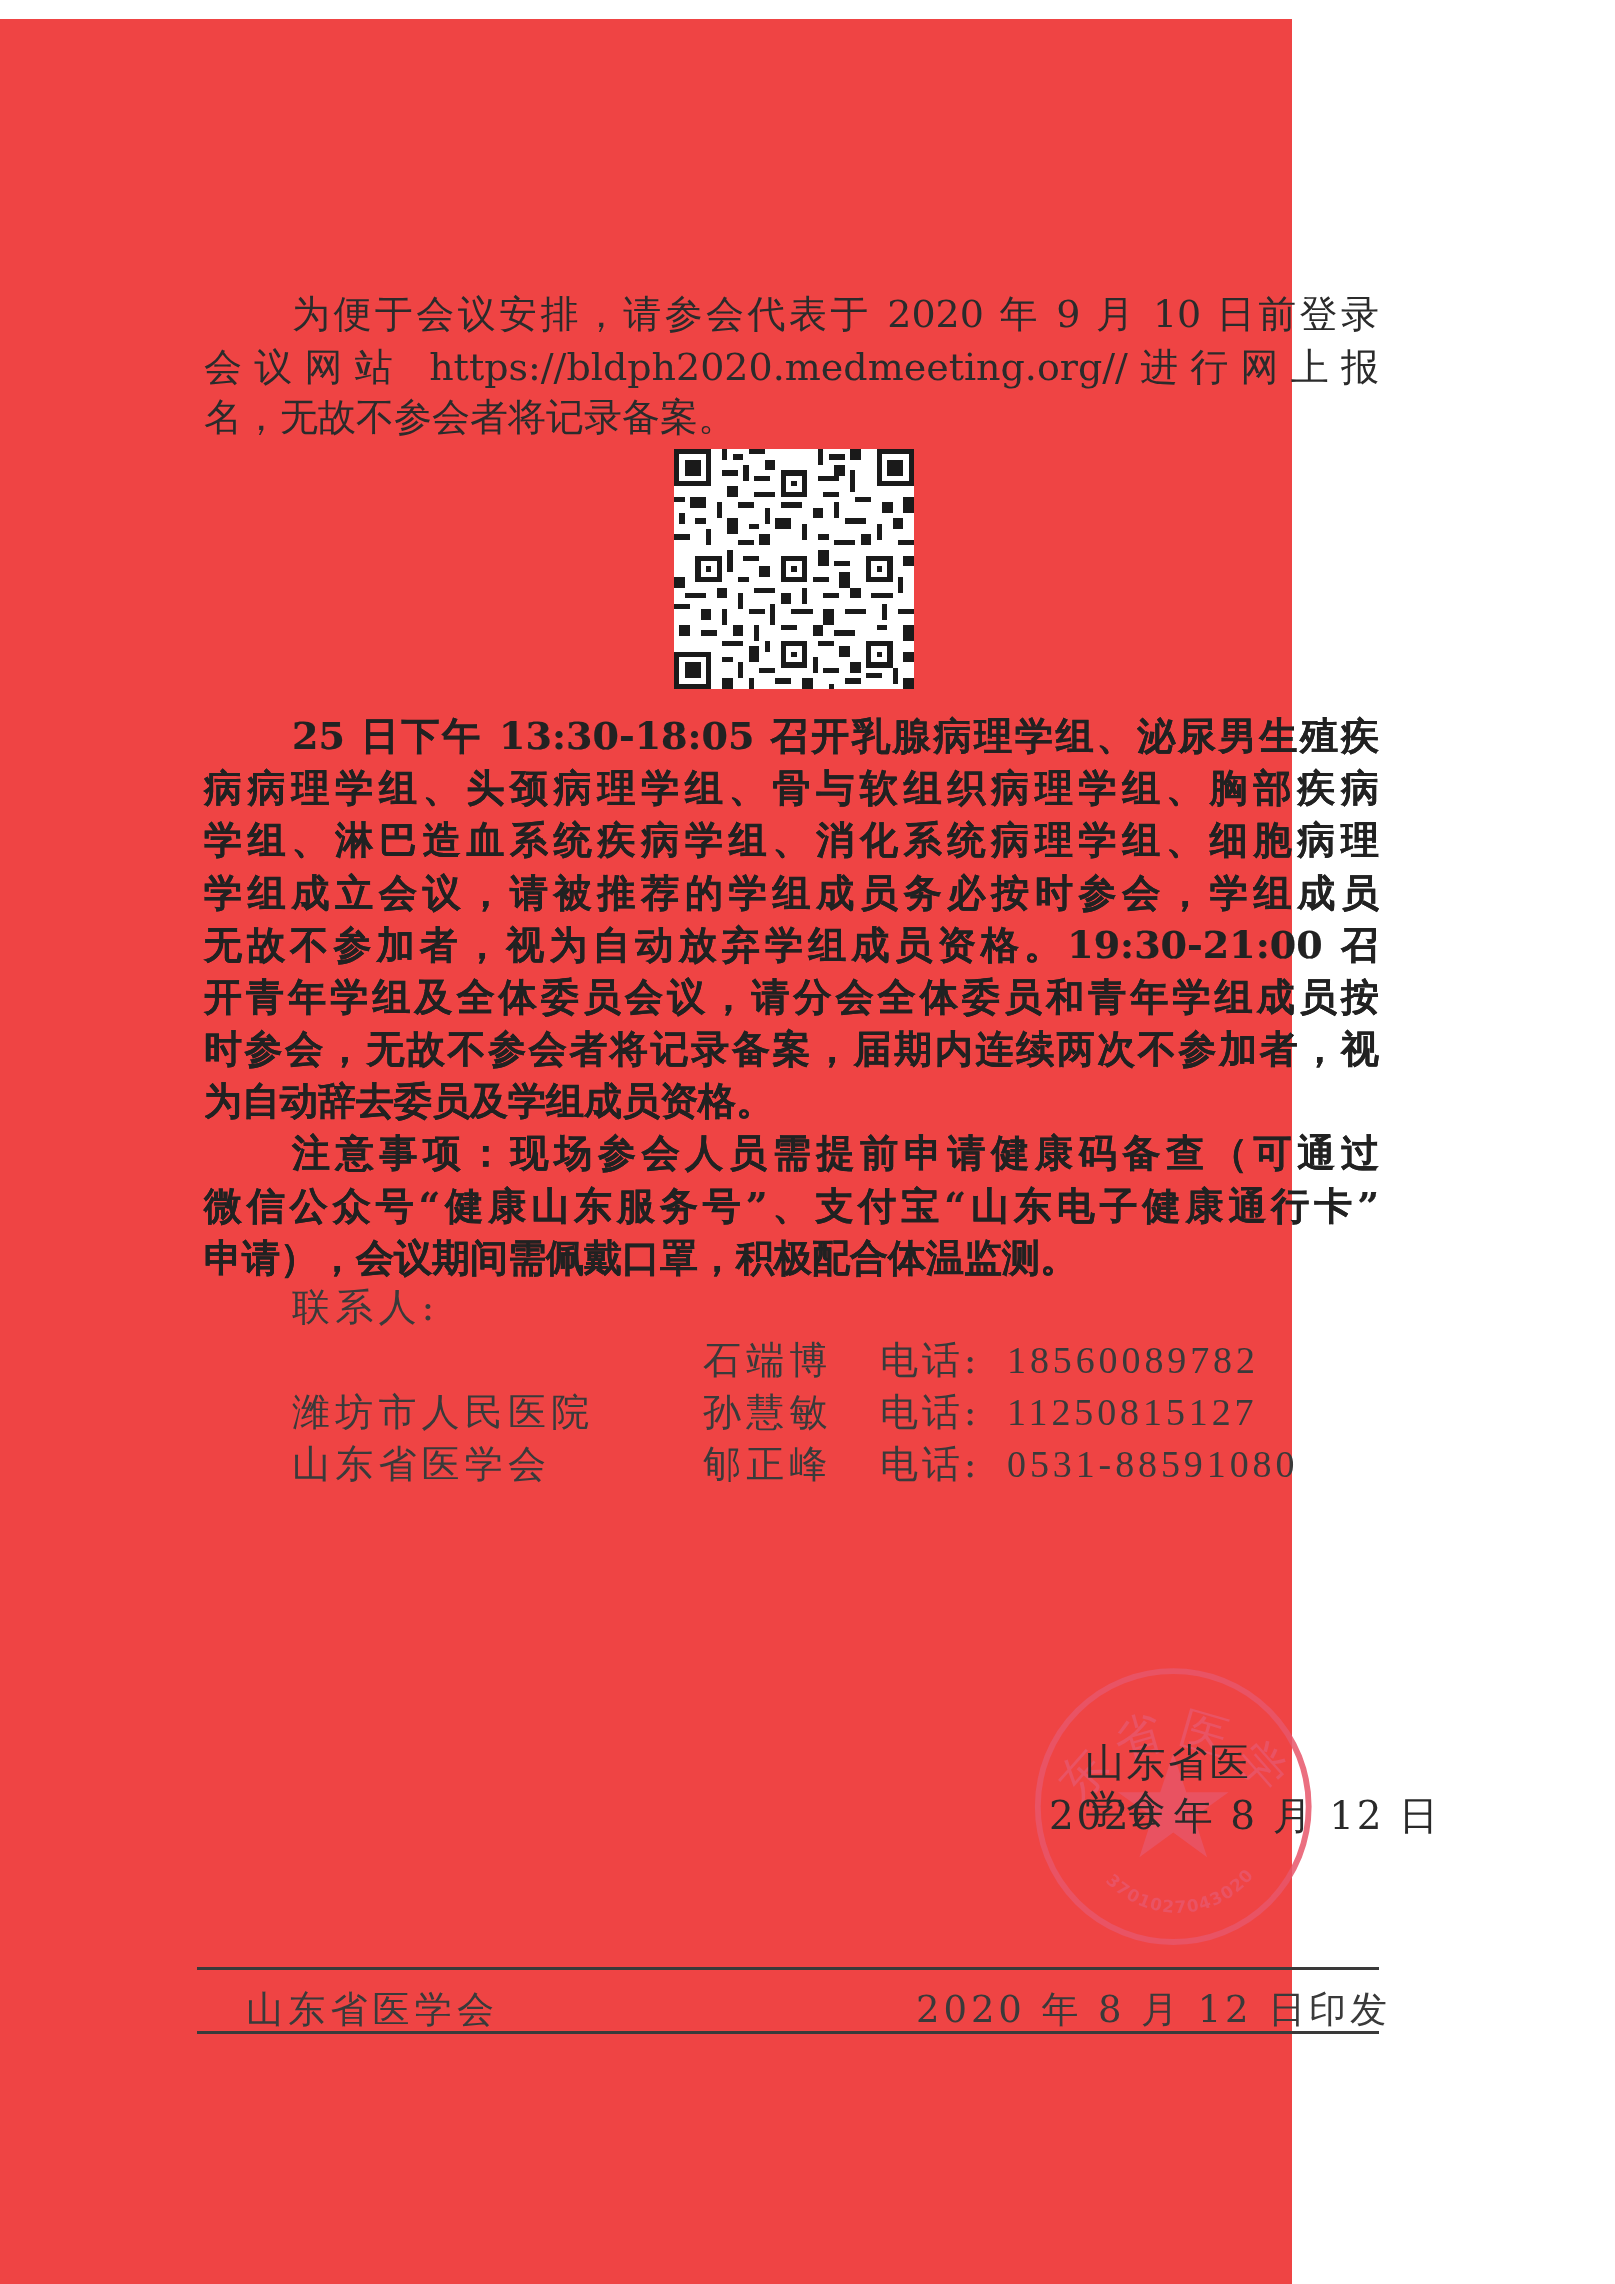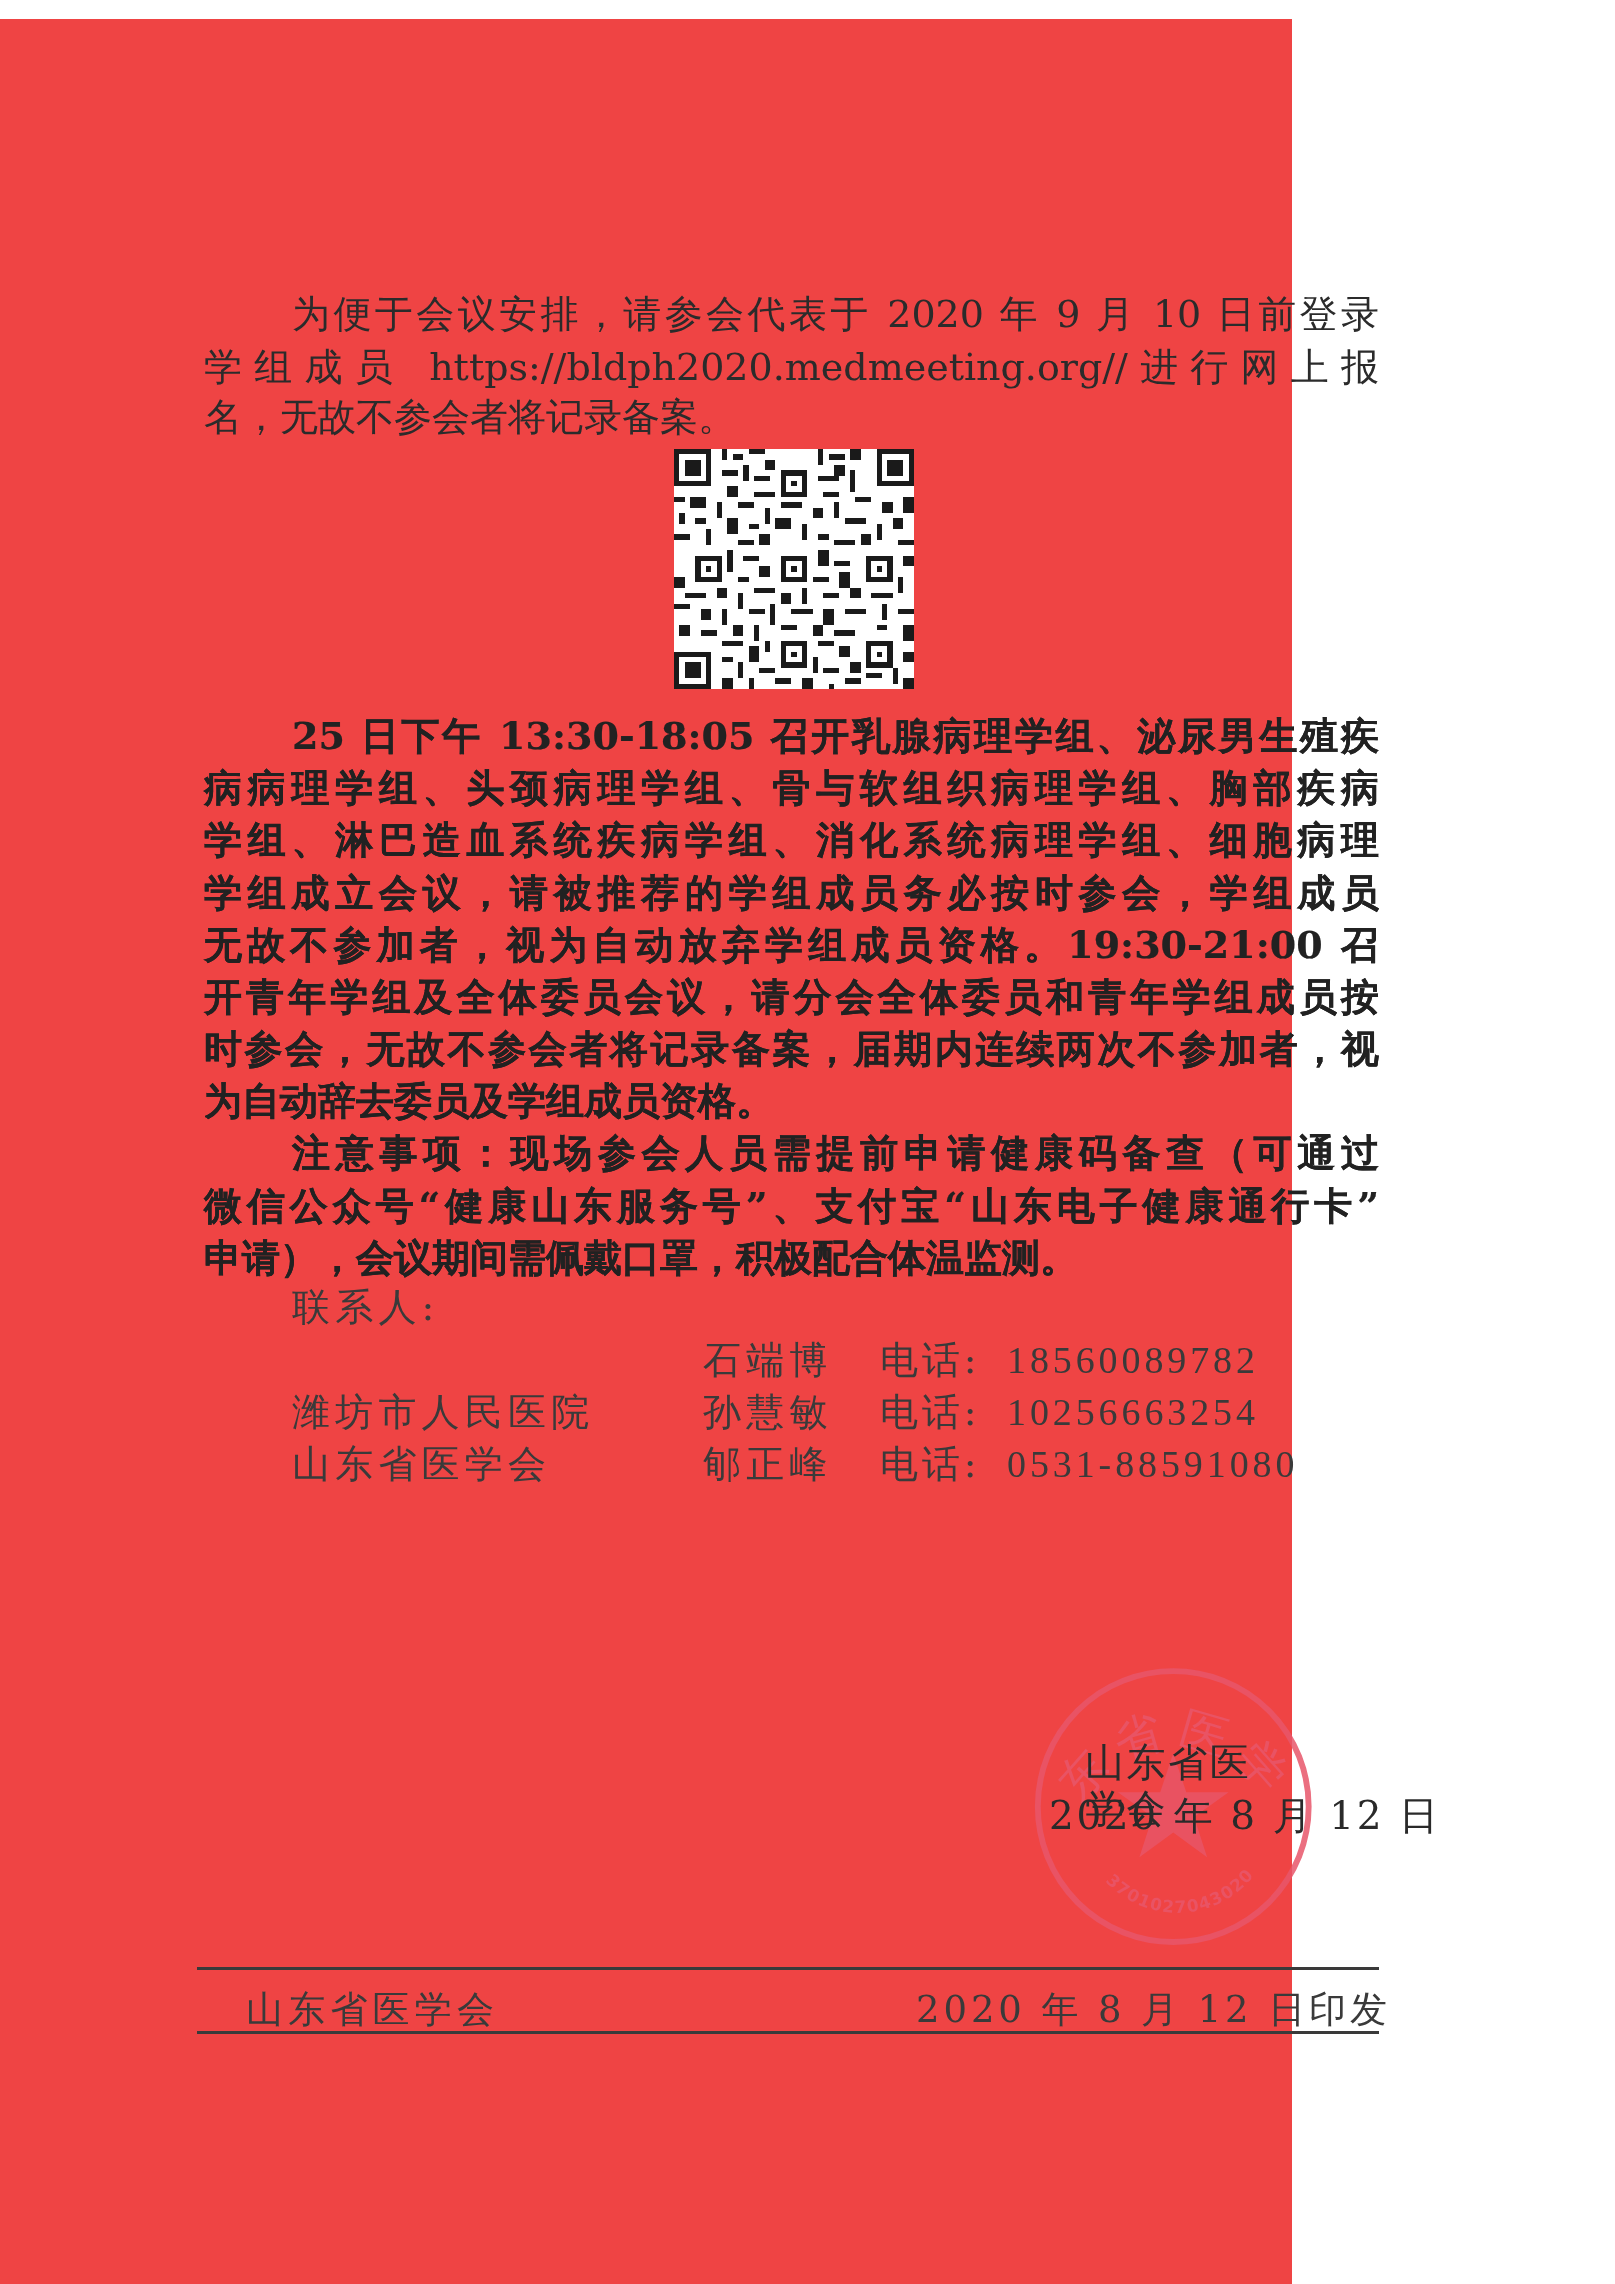--- a/index.html
+++ b/index.html
@@ -30,21 +30,21 @@
   .rule { position: absolute; left: 197px; width: 1182px; height: 2.6px; background: #3a3a3a; }
   .footer-org { position: absolute; left: 246px; top: 1969px; font-size: 37px; line-height: 43px; letter-spacing: 5.2px; color: #3a3a3a; }
   .footer-date { position: absolute; left: 916px; top: 1969px; font-size: 37px; line-height: 43px; letter-spacing: 3.9px; color: #3a3a3a; white-space: nowrap; }
 </style>
 </head>
 <body>
 
 <div class="page">
 
   <div class="line indent" style="top:272px;">为便于会议安排，请参会代表于 2020 年 9 月 10 日前登录</div>
-  <div class="line full" style="top:325px;">学组成员 https://bldph2020.medmeeting.org//进行网上报</div>
+  <div class="line full" style="top:325px;">会议网站 https://bldph2020.medmeeting.org//进行网上报</div>
   <div class="line full tail" style="top:375px;">名，无故不参会者将记录备案。</div>
 
   <svg class="qr" viewBox="0 0 45 45" shape-rendering="crispEdges">
     <rect x="0" y="0" width="45" height="45" fill="#fff"></rect>
     <g fill="#1a1a1a">
 
       <rect x="0" y="0" width="7" height="7"></rect>
         <rect x="1" y="1" width="5" height="5" fill="#fff"></rect>
         <rect x="2" y="2" width="3" height="3"></rect>
       <rect x="38" y="0" width="7" height="7"></rect>
@@ -197,21 +197,21 @@
 
   <div class="contact-row" style="top:1318px;">
     <span class="c-name">石端博</span>
     <span class="c-tel-label">电话:</span>
     <span class="c-tel">18560089782</span>
   </div>
   <div class="contact-row" style="top:1370px;">
     <span class="c-org">潍坊市人民医院</span>
     <span class="c-name">孙慧敏</span>
     <span class="c-tel-label">电话:</span>
-    <span class="c-tel">10256663254</span>
+    <span class="c-tel">11250815127</span>
   </div>
   <div class="contact-row" style="top:1422px;">
     <span class="c-org">山东省医学会</span>
     <span class="c-name">郇正峰</span>
     <span class="c-tel-label">电话:</span>
     <span class="c-tel">0531-88591080</span>
   </div>
 
   <svg class="stamp" viewBox="0 0 450 450">
     <defs>

